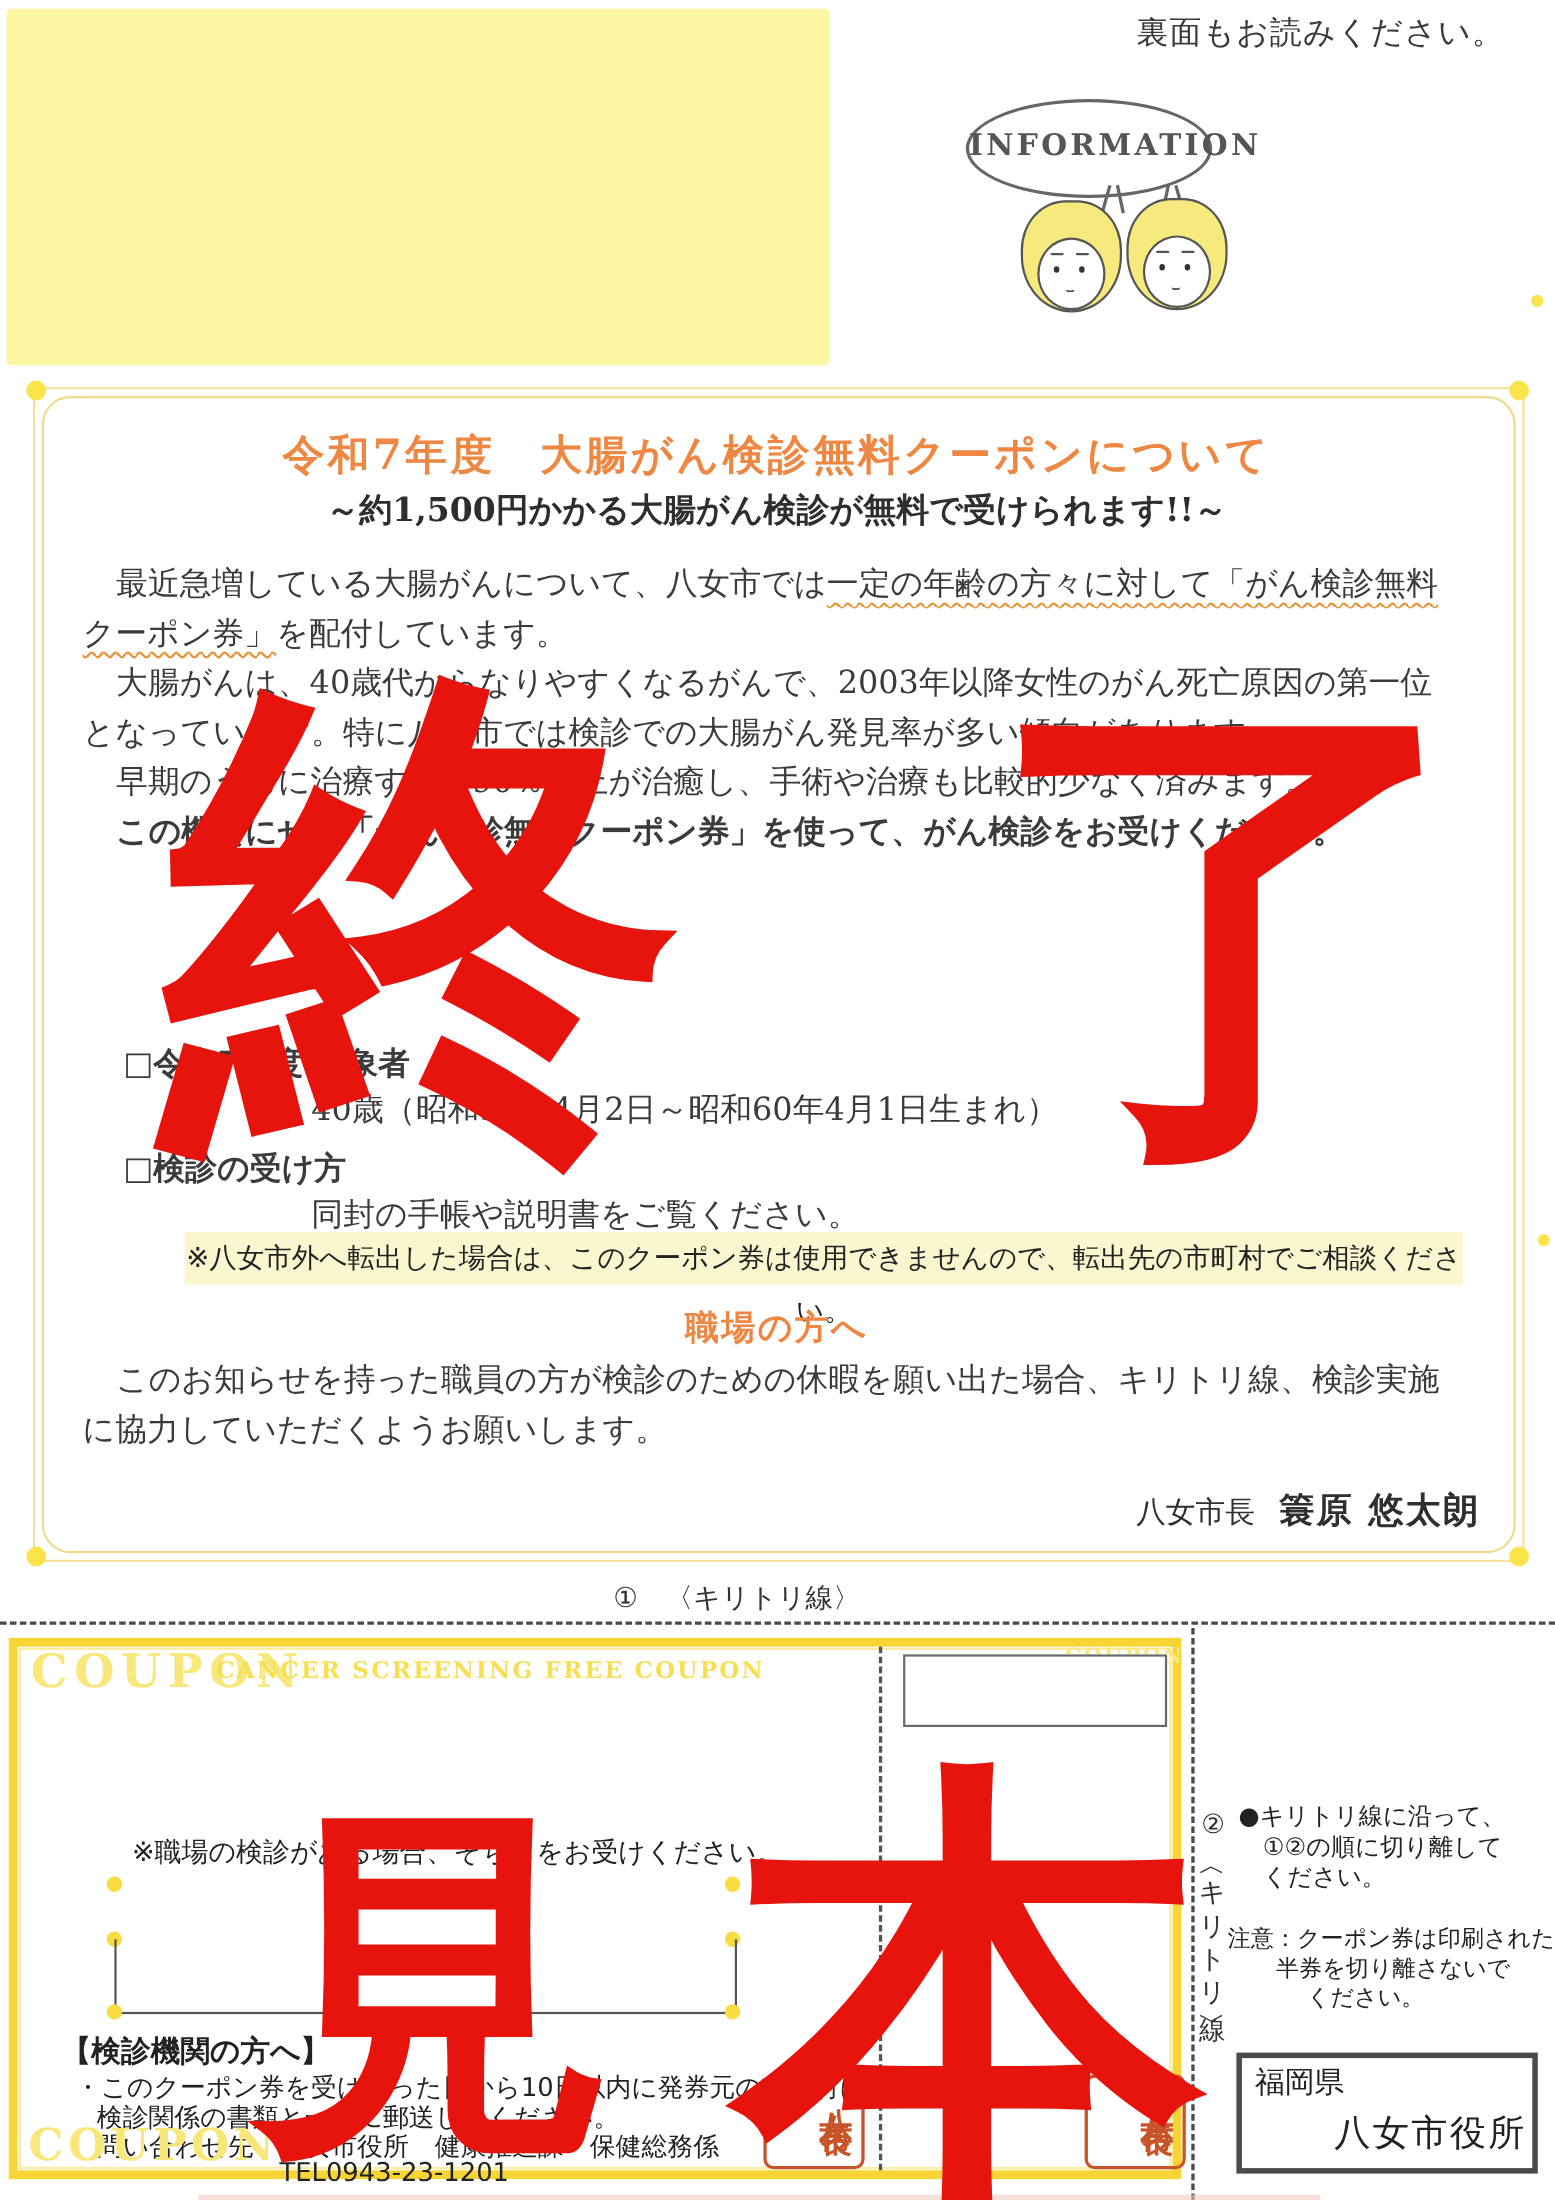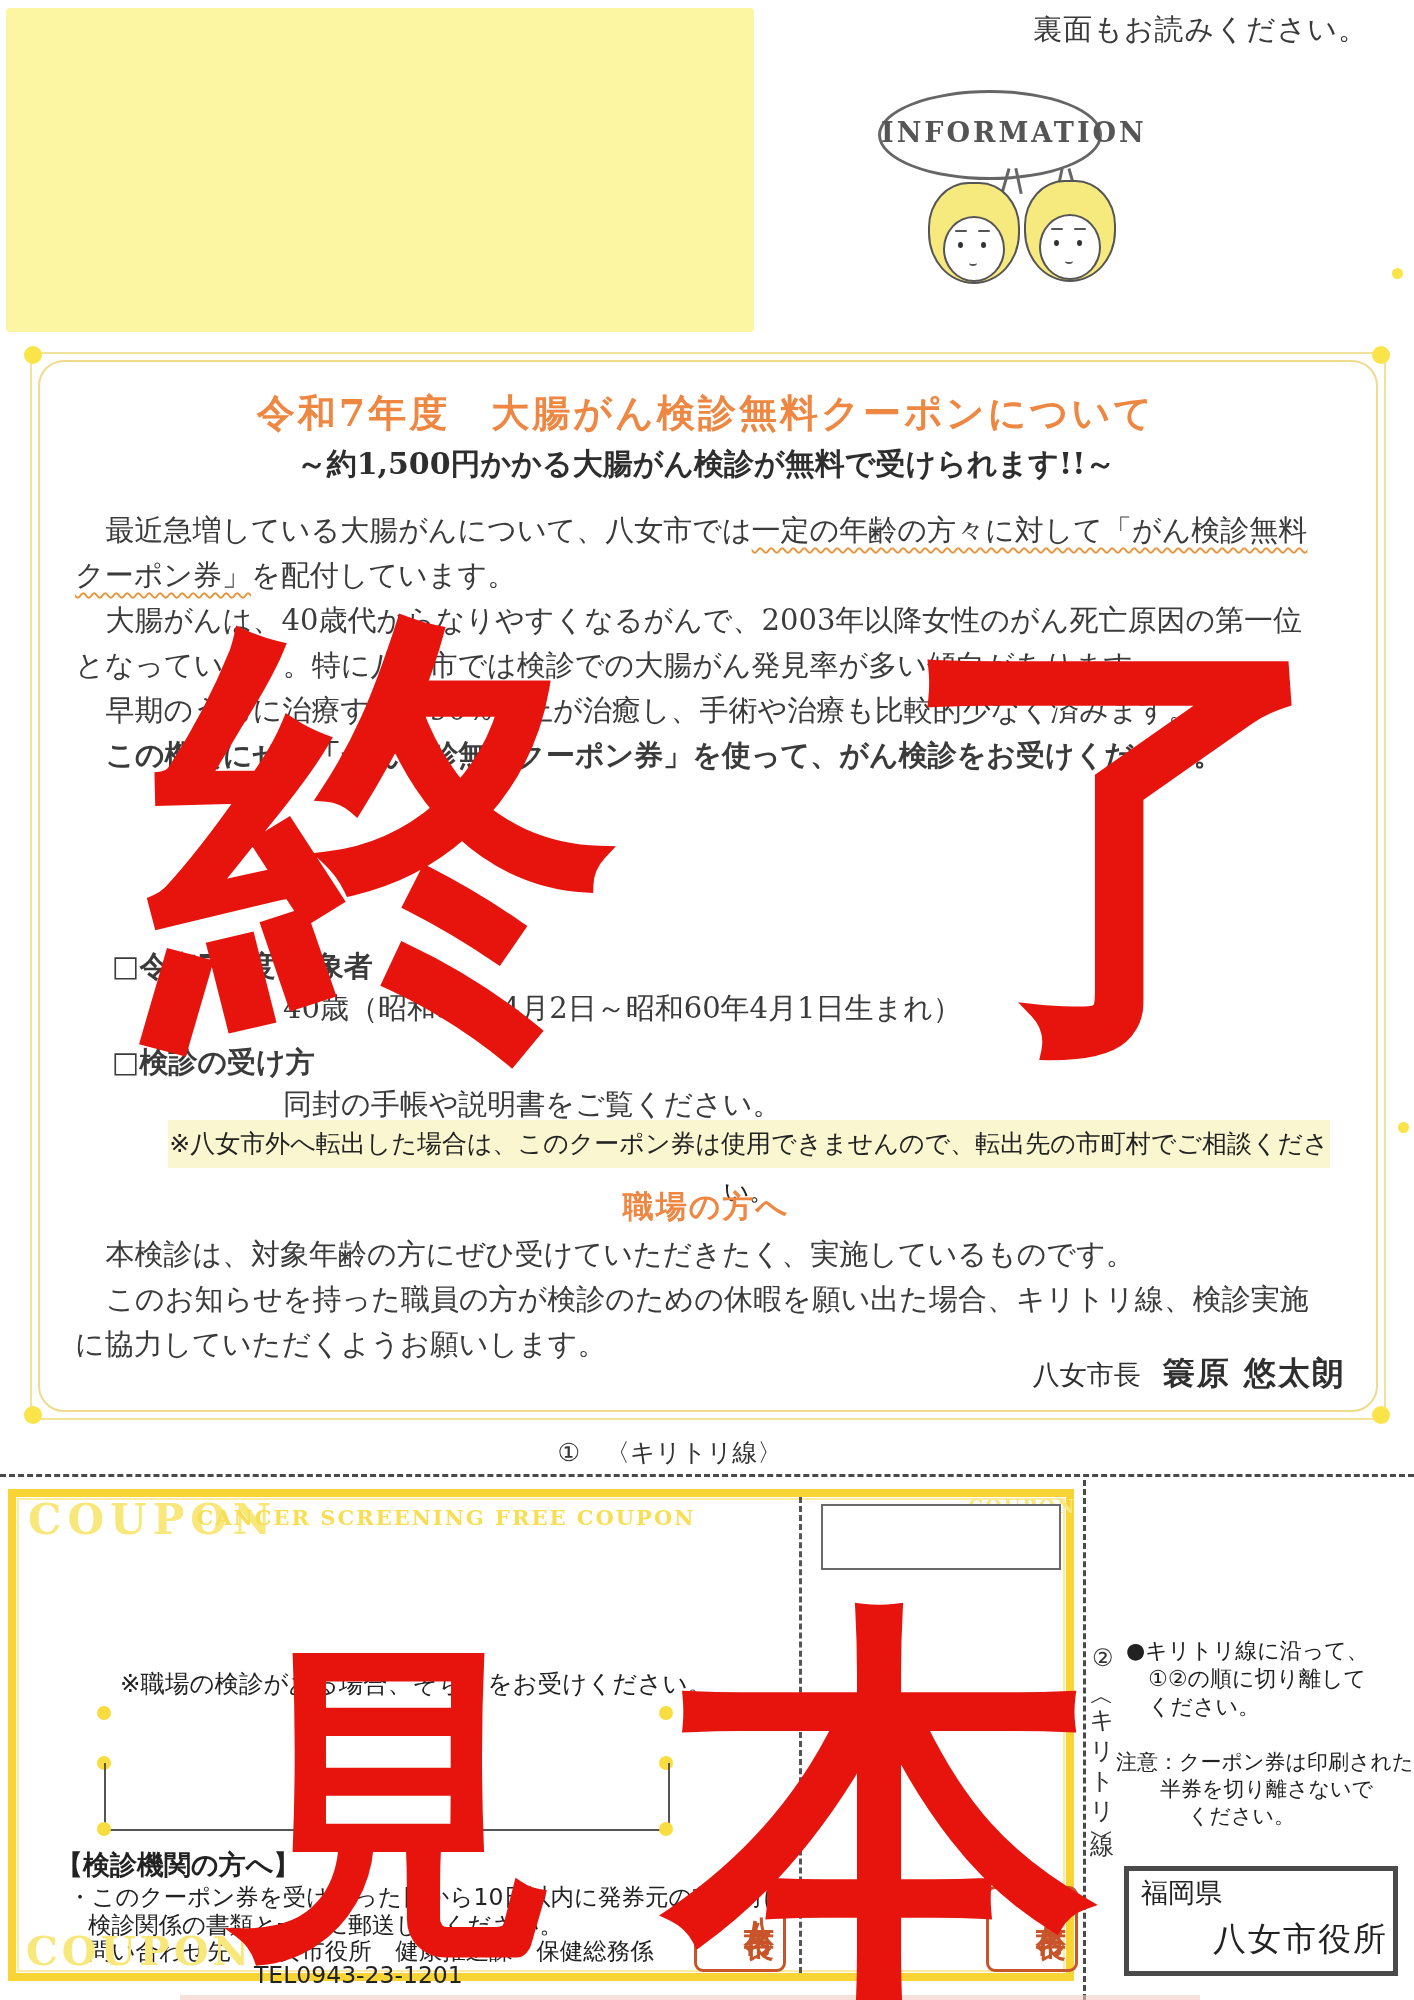--- a/index.html
+++ b/index.html
@@ -131,21 +131,20 @@
 
 <div class="abs chk serif" style="left:112px;top:947px;font-weight:bold;">□令和7年度 対象者</div>
 <div class="abs chk serif" style="left:283px;top:989px;">40歳（昭和59年4月2日～昭和60年4月1日生まれ）</div>
 <div class="abs chk serif" style="left:112px;top:1043px;font-weight:bold;">□検診の受け方</div>
 <div class="abs chk serif" style="left:283px;top:1085px;">同封の手帳や説明書をご覧ください。</div>
 
 <div class="abs note-band sans">※八女市外へ転出した場合は、このクーポン券は使用できませんので、転出先の市町村でご相談ください。</div>
 
 <div class="abs workplace-h serif">職場の方へ</div>
 <div class="abs w-block serif">
-  <p>本検診は、対象年齢の方にぜひ受けていただきたく、実施しているものです。</p>
   <p>このお知らせを持った職員の方が検診のための休暇を願い出た場合、キリトリ線、検診実施に協力していただくようお願いします。</p>
 </div>
 
 <div class="abs signature serif">
   <span>八女市長</span><span class="name">簑原 悠太朗</span>
 </div>
 
 <div class="abs red-stamp" style="left:150px;top:600px;font-size:470px;">終</div>
 <div class="abs red-stamp" style="left:895px;top:612px;font-size:460px;">了</div>
 

